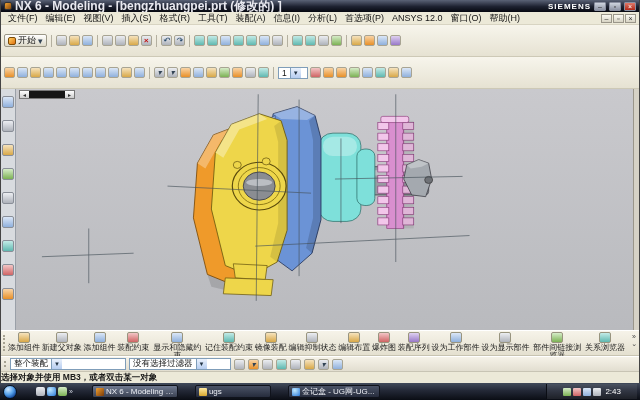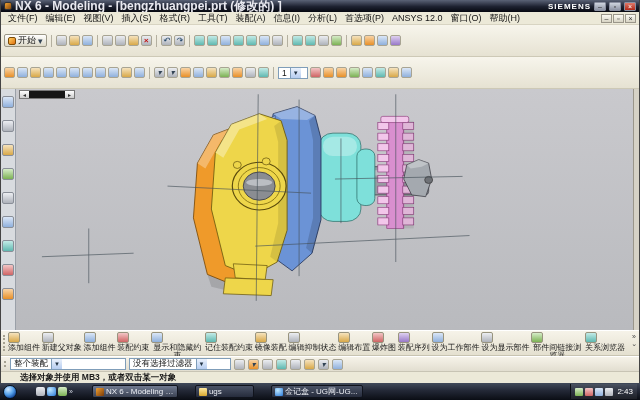--- a/index.html
+++ b/index.html
@@ -45,44 +45,44 @@
 .ric{width:12px;height:12px;border:1px solid #8a8f98;border-radius:2px}
 .canvas{flex:1;position:relative;background:linear-gradient(#c9c9cd,#b9babe)}
 .canvas svg{position:absolute;inset:0;width:100%;height:100%}
 .redge{width:6px;background:#d6d2c6;border-left:1px solid #9a968a;flex:0 0 auto}
 .mini{position:absolute;top:1px;left:3px;height:9px;display:flex;border:1px solid #777;background:#e8e8e8;z-index:5}
 .mini .ar{width:9px;font-size:6px;line-height:8px;text-align:center;color:#333;background:linear-gradient(#fff,#ccc)}
 .mini .bar{width:36px;background:#161616}
 
 .asm{height:26px;background:linear-gradient(#f6f3e9,#e4e0d0);border-top:1px solid #fff;border-bottom:1px solid #c8c4b2;display:flex;align-items:flex-start;padding:1px 14px 0 7px;position:relative;flex:0 0 auto;justify-content:space-between}
 .handle{position:absolute;left:2px;top:4px;bottom:4px;width:3px;border-left:2px dotted #a6a292}
-.asm-btn{display:flex;flex-direction:column;font-size:8px;line-height:8px;color:#1c1c1c;text-align:center;max-width:52px;flex:0 0 auto}
+.asm-btn{display:flex;flex-direction:column;align-items:center;font-size:8px;line-height:8px;color:#1c1c1c;text-align:center;max-width:52px;flex:0 0 auto}
 .aic{width:12px;height:11px;border:1px solid #98947f;border-radius:2px;margin-bottom:1px}
 .ovf{position:absolute;right:2px;top:2px;font-size:7px;color:#444;line-height:7px;text-align:center}
 
 .selbar{height:15px;display:flex;align-items:center;background:linear-gradient(#f6f3e9,#e2ded0);border-top:1px solid #fff;padding-left:9px;gap:3px;position:relative;flex:0 0 auto}
 .selbar .handle{left:3px}
 .fcombo{width:102px}
 .scombo{width:116px}
 
-.statusbar{height:12px;background:#ece9d8;border-top:1px solid #c8c4b4;font-size:8.5px;font-weight:bold;color:#1a1a1a;display:flex;align-items:center;padding-left:19px;flex:0 0 auto;white-space:nowrap}
+.statusbar{height:12px;background:#ece9d8;border-top:1px solid #c8c4b4;font-size:8.5px;font-weight:bold;color:#1a1a1a;display:flex;align-items:center;padding-left:0;flex:0 0 auto;white-space:nowrap}
 
 .taskbar{height:17px;background:linear-gradient(#414a5a,#232836 45%,#0a0d14);display:flex;align-items:center;gap:17px;padding:0 3px}
 .orb{width:14px;height:14px;border-radius:50%;background:radial-gradient(circle at 35% 28%,#cfe8ff,#54a0ea 45%,#1a50a2 75%,#082a60);border:1px solid #04101f;flex:0 0 auto}
 .ql{display:flex;align-items:center;gap:2px;padding:0 2px}
 .qli{width:9px;height:9px;border-radius:2px}
 .qmore{color:#cfd4de;font-size:7px}
 .task{height:13px;display:flex;align-items:center;gap:2px;padding:0 3px;border-radius:2px;background:linear-gradient(#4a5266,#262c3c);border:1px solid #10131c;color:#eceef4;font-size:8px;white-space:nowrap;overflow:hidden;flex:0 0 auto}
 .task.active{background:linear-gradient(#707a90,#3a4152)}
 .task span{overflow:hidden;text-overflow:ellipsis}
 .tico{width:8px;height:8px;border-radius:1px;flex:0 0 auto}
 .t-nx{background:linear-gradient(135deg,#f0a030,#7a3a08)}
 .t-folder{background:linear-gradient(#ffe9a0,#d8a830)}
 .t-web{background:radial-gradient(circle at 35% 30%,#bfe8ff,#2878d8)}
-.tray{margin-left:auto;display:flex;align-items:center;gap:2px;background:rgba(255,255,255,.07);border-left:1px solid #0a0d14;padding:0 4px;height:15px}
+.tray{margin-left:auto;display:flex;align-items:center;gap:2px;background:rgba(255,255,255,.07);border-left:1px solid #0a0d14;padding:0 16px;height:15px}
 .tri{width:8px;height:8px;border-radius:1px}
 .clock{color:#fff;font-size:8px;margin-left:2px}
 </style>
 </head>
 <body>
 
 <div class="win">
 
   <div class="titlebar">
     <span class="nx-ico"></span>
@@ -399,21 +399,21 @@
   <div class="ql">
     <i class="qli c5"></i>
     <i class="qli t-web"></i>
     <i class="qli c6"></i>
     <span class="qmore">»</span>
   </div>
   <div class="task active" style="width:86px">
       <i class="tico t-nx"></i>
       <span>NX 6 - Modeling -...</span>
     </div>
-  <div class="task" style="width:59px">
+  <div class="task" style="width:76px">
       <i class="tico t-folder"></i>
       <span>ugs</span>
     </div>
   <div class="task" style="width:92px">
       <i class="tico t-web"></i>
       <span>金记盒 - UG网-UG...</span>
     </div>
   <div class="tray">
     <i class="tri c6"></i>
     <i class="tri c7"></i>

